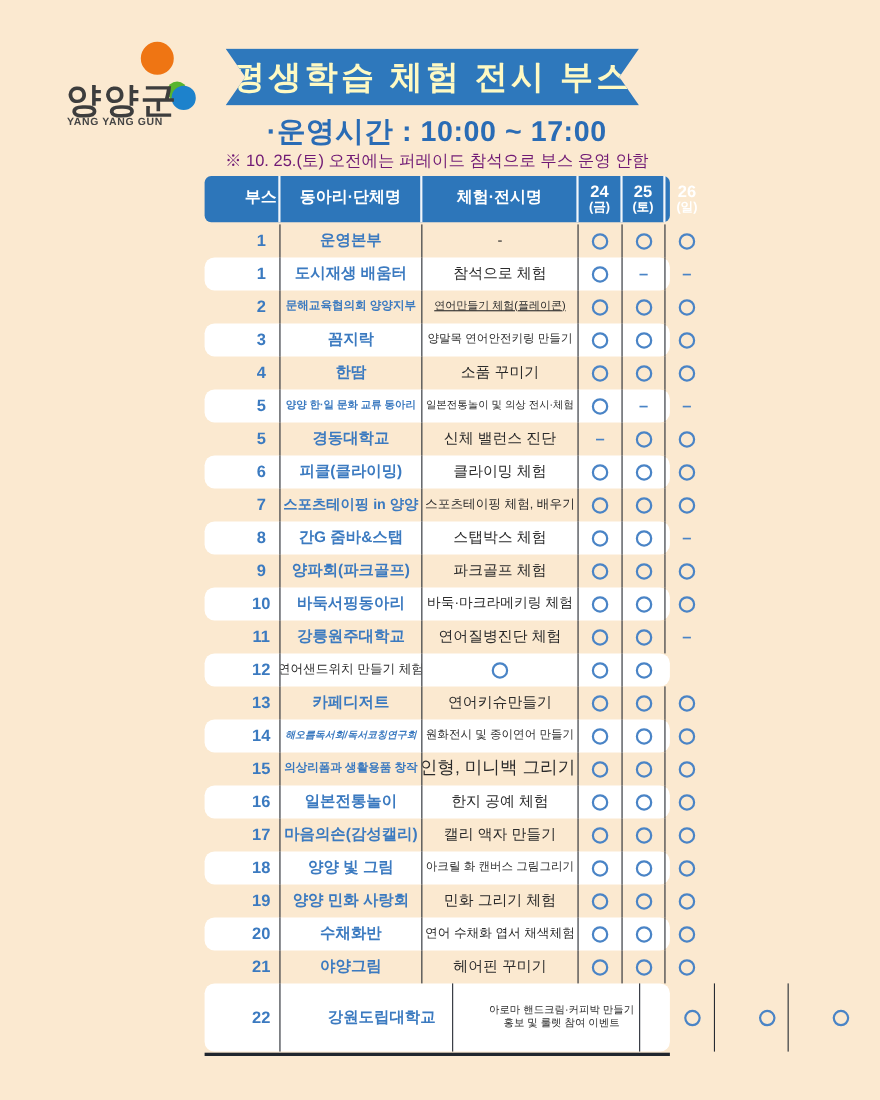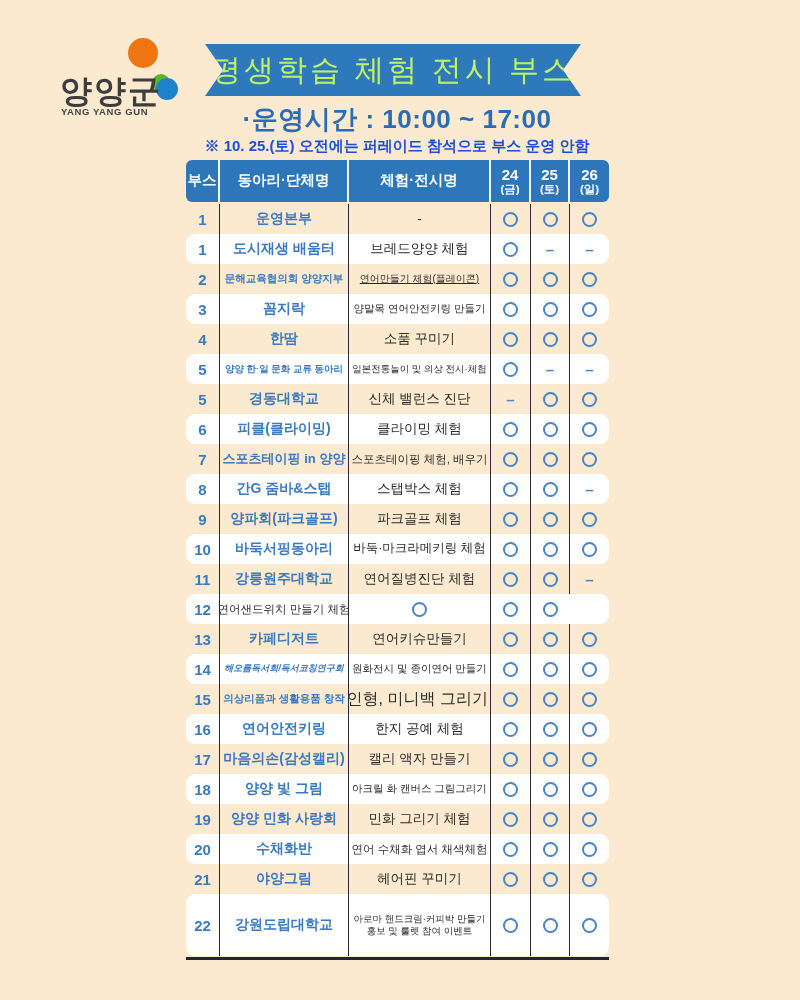--- a/index.html
+++ b/index.html
@@ -16,45 +16,45 @@
   .ring-orange { position:absolute; left:76px; top:2px; width:24px; height:24px; border:15px solid #ef7513; border-radius:50%; }
   .ring-green  { position:absolute; left:100px; top:38px; width:18px; height:18px; background:#58b42e; border-radius:50%; }
   .ring-blue   { position:absolute; left:104px; top:42px; width:16px; height:16px; border:11px solid #1d82cc; border-radius:50%; }
 
   
   .ribbon {
     position:absolute; left:205px; top:44px; width:376px; height:52px;
     background:#2e78bc; display:flex; align-items:center; justify-content:center;
     clip-path:polygon(0 0, 100% 0, calc(100% - 18px) 50%, 100% 100%, 0 100%, 18px 50%);
   }
-  .ribbon-title { color:#bef264; font-size:30px; font-weight:400; letter-spacing:3px; white-space:nowrap; }
+  .ribbon-title { color:#fef9c3; font-size:30px; font-weight:700; letter-spacing:3px; white-space:nowrap; }
 
   .hours { position:absolute; left:160px; top:102px; width:474px; text-align:center;
            color:#2a6cb5; font-size:26px; font-weight:800; letter-spacing:0.5px; }
   .note  { position:absolute; left:160px; top:137px; width:474px; text-align:center;
-           color:#1d4ed8; font-size:15px; font-weight:700; }
+           color:#701a75; font-size:15px; font-weight:400; }
 
   
   .table { position:absolute; left:186px; top:160px; width:423px; }
-  .grid-row { display:grid; grid-template-columns:34px 129px 142px 40px 39px 39px; }
+  .grid-row { display:grid; grid-template-columns:34px 129px 142px 40px 39px 39px;padding-left:35px; }
 
   .thead {
     height:42px; background:#2d76ba; border-radius:6px;
     color:#fff; font-weight:700; margin-bottom:2px;
   }
   .th { display:flex; flex-direction:column; align-items:center; justify-content:center;
         border-right:2px solid #f2f6fa; font-size:14.5px; line-height:1.05; padding:2px 1px; }
   .th:last-child { border-right:none; }
   .th .num { font-size:15px; }
   .th .dow { font-size:11.5px; font-weight:700; }
 
   .tbody {}
   .trow { min-height:30px; }
   .trow.white { background:#ffffff; border-radius:9px; }
-  .trow.tall { min-height:62px; }
+  .trow.tall { min-height:62px;gap:28px; }
 
   .td { display:flex; align-items:center; justify-content:center;
         border-right:1.6px solid #262b33; padding:1px 3px; text-align:center; overflow:hidden; }
   .td:last-child { border-right:none; }
   .td .fit { display:inline-block; white-space:pre; line-height:1.25; }
 
   .td.booth { color:#3b7ac0; font-weight:700; font-size:15px; }
   .td.org .fit { color:#3b7ac0; font-weight:700; font-size:14px; }
   .td.program .fit { color:#2b2b2b; font-weight:500; font-size:13.5px; }
 
@@ -125,21 +125,21 @@
           <div class="td mark">
             <span class="omark"></span>
           </div>
         </div>
         <div class="trow grid-row white">
           <div class="td booth">1</div>
           <div class="td org">
             <span class="fit">도시재생 배움터</span>
           </div>
           <div class="td program">
-            <span class="fit">브레드양양 체험</span>
+            <span class="fit">참석으로 체험</span>
           </div>
           <div class="td mark">
             <span class="omark"></span>
           </div>
           <div class="td mark">
             <span class="dash">–</span>
           </div>
           <div class="td mark">
             <span class="dash">–</span>
           </div>
@@ -407,21 +407,21 @@
           <div class="td mark">
             <span class="omark"></span>
           </div>
           <div class="td mark">
             <span class="omark"></span>
           </div>
         </div>
         <div class="trow grid-row white">
           <div class="td booth">16</div>
           <div class="td org">
-            <span class="fit">연어안전키링</span>
+            <span class="fit">일본전통놀이</span>
           </div>
           <div class="td program">
             <span class="fit">한지 공예 체험</span>
           </div>
           <div class="td mark">
             <span class="omark"></span>
           </div>
           <div class="td mark">
             <span class="omark"></span>
           </div>

